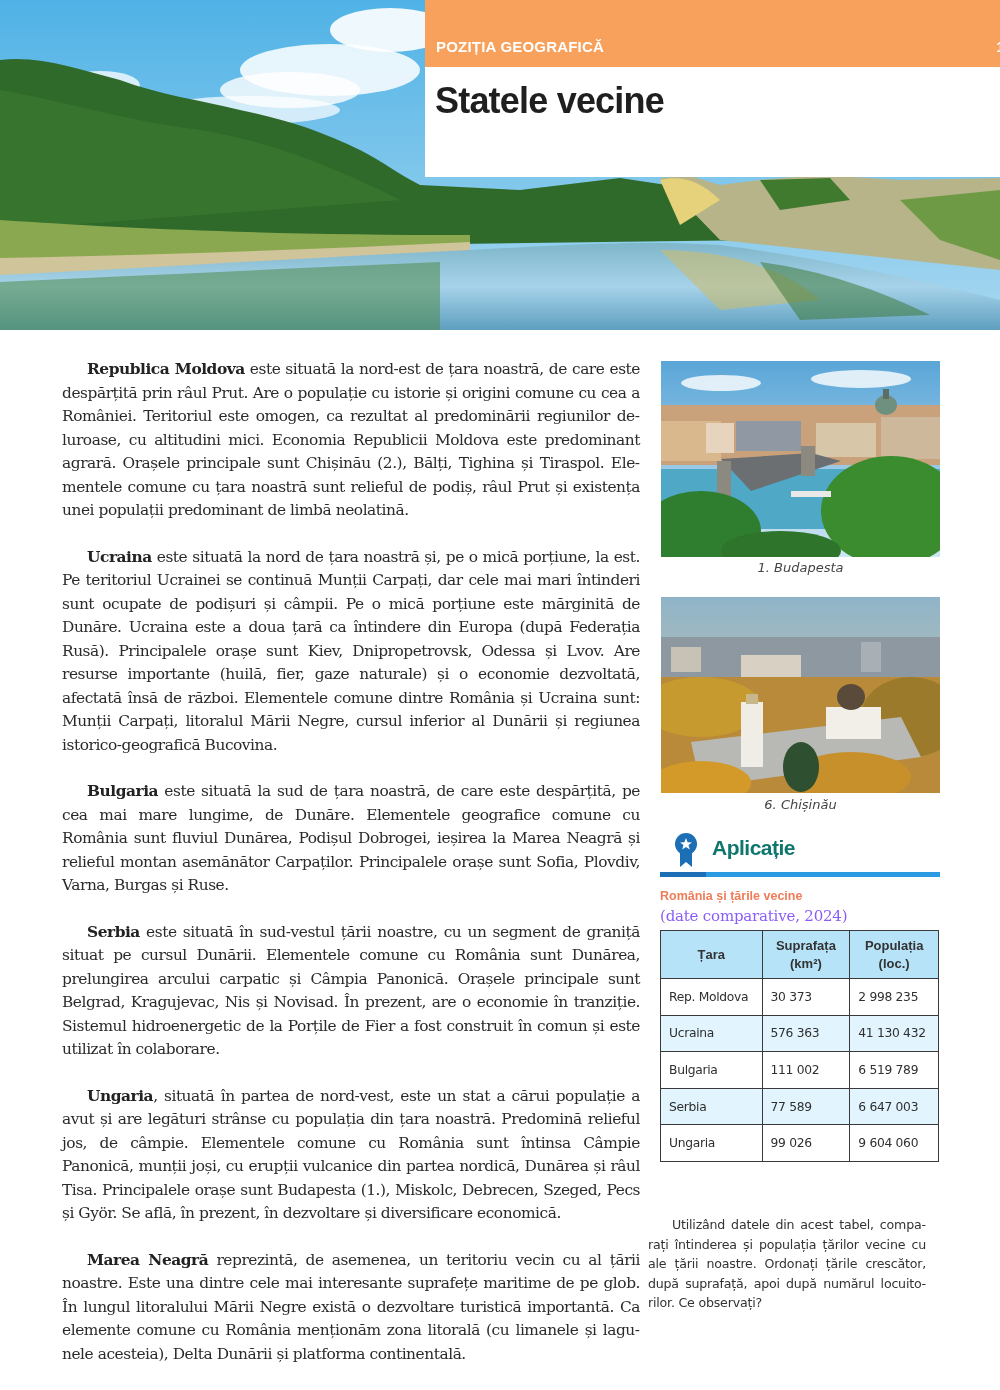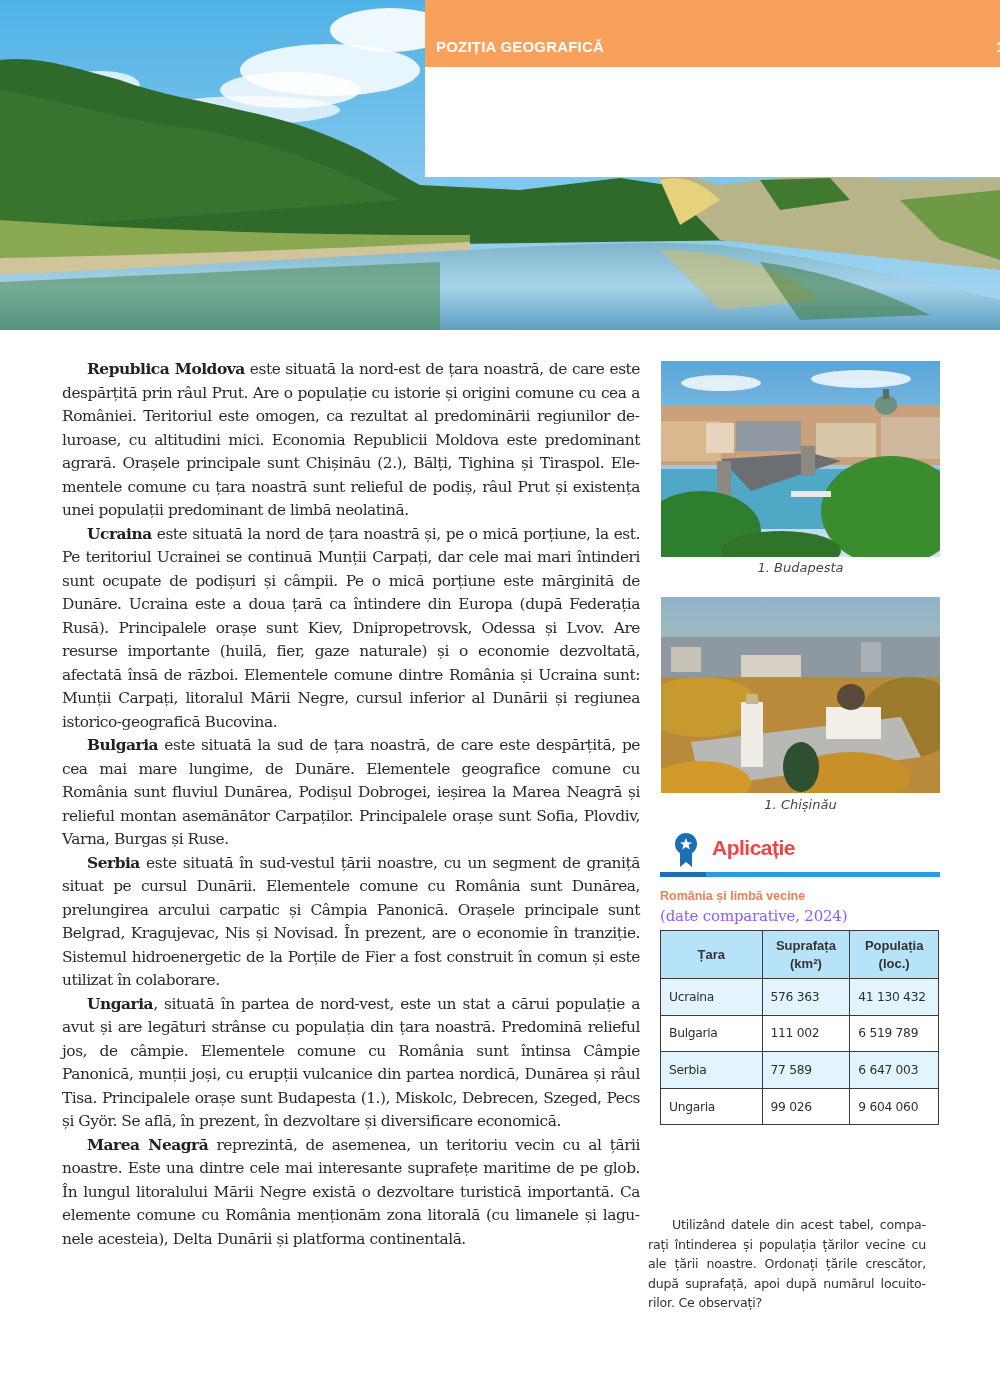--- a/index.html
+++ b/index.html
@@ -27,37 +27,37 @@
     }
 
     
     .main-col { position: absolute; left: 62px; top: 358px; width: 578px; }
     .para {
       font-size: 15.4px; line-height: 23.5px; text-align: justify; text-indent: 25px;
       font-family: "DejaVu Serif", serif; letter-spacing: -0.45px; color: #2a2a2a;
       hyphens: manual;
     }
     .para b { font-weight: bold; color: #222; }
-    .para + .para { }
+    .para + .para { margin-top: 23px; }
 
     
     .photo {
       position: absolute; left: 661px; width: 279px; height: 196px; overflow: hidden;
     }
     .photo svg { width: 279px; height: 196px; display: block; }
     .caption {
       position: absolute; left: 661px; width: 279px; text-align: center;
       font-family: "DejaVu Sans", sans-serif; font-style: italic; font-size: 13px; color: #444;
     }
 
     .app-head { position: absolute; left: 665px; top: 830px; width: 280px; height: 50px; }
     .app-icon { position: absolute; left: 8px; top: 2px; width: 26px; height: 36px; }
     .app-title {
       position: absolute; left: 47px; top: 6px; font-family: "Liberation Sans", sans-serif;
-      font-weight: bold; font-size: 21px; color: #ef4444; letter-spacing: -0.5px;
+      font-weight: bold; font-size: 21px; color: #0f766e; letter-spacing: -0.5px;
     }
     .app-rule { position: absolute; left: 660px; top: 872px; width: 280px; height: 5px; background: #2a9be3; }
     .app-rule::before { content: ""; position: absolute; left: 0; top: 0; width: 46px; height: 5px; background: #1c6fb4; }
 
     .table-title {
       position: absolute; left: 660px; top: 889px; font-family: "Liberation Sans", sans-serif;
       font-weight: bold; font-size: 12.5px; color: #ef7d5a;
     }
     .table-subtitle {
       position: absolute; left: 660px; top: 907px; font-family: "DejaVu Serif", serif;
@@ -125,20 +125,21 @@
     <path d="M660,250 C720,250 780,265 820,300 L720,310 Z" fill="#c9bd70" opacity="0.6"></path>
     <path d="M760,262 C820,270 880,290 930,315 L800,320 Z" fill="#3f7a3a" opacity="0.55"></path>
   </svg>
 </div>
 
 <div class="header-panel">
   <div class="header-bar">
     <span class="section-label">POZIȚIA GEOGRAFICĂ</span>
     <span class="page-number">11</span>
   </div>
+  <h1 class="page-title">Statele vecine</h1>
 </div>
 
 <div class="main-col">
   <p class="para"><b>Republica Moldova</b><span> este situată la nord-est de țara noastră, de care este despărțită prin râul Prut. Are o populație cu istorie și origini comune cu cea a României. Teritoriul este omogen, ca rezultat al predominării regiunilor de­luroase, cu altitudini mici. Economia Republicii Moldova este predominant agrară. Orașele principale sunt Chișinău (2.), Bălți, Tighina și Tiraspol. Ele­mentele comune cu țara noastră sunt relieful de podiș, râul Prut și existența unei populații predominant de limbă neolatină.</span></p>
   <p class="para"><b>Ucraina</b><span> este situată la nord de țara noastră și, pe o mică porțiune, la est. Pe teritoriul Ucrainei se continuă Munții Carpați, dar cele mai mari întin­deri sunt ocupate de podișuri și câmpii. Pe o mică porțiune este mărginită de Dunăre. Ucraina este a doua țară ca întindere din Europa (după Fede­rația Rusă). Principalele orașe sunt Kiev, Dnipropetrovsk, Odessa și Lvov. Are resurse importante (huilă, fier, gaze naturale) și o economie dezvolta­tă, afectată însă de război. Elementele comune dintre România și Ucraina sunt: Munții Carpați, litoralul Mării Negre, cursul inferior al Dunării și re­giunea istorico-geografică Bucovina.</span></p>
   <p class="para"><b>Bulgaria</b><span> este situată la sud de țara noastră, de care este despărțită, pe cea mai mare lungime, de Dunăre. Elementele geografice comune cu România sunt fluviul Dunărea, Podișul Dobrogei, ieșirea la Marea Neagră și relieful montan asemănător Carpaților. Principalele orașe sunt Sofia, Plovdiv, Var­na, Burgas și Ruse.</span></p>
   <p class="para"><b>Serbia</b><span> este situată în sud-vestul țării noastre, cu un segment de grani­ță situat pe cursul Dunării. Elementele comune cu România sunt Dunărea, prelungirea arcului carpatic și Câmpia Panonică. Orașele principale sunt Belgrad, Kragujevac, Nis și Novisad. În prezent, are o economie în tranziție. Sistemul hidroenergetic de la Porțile de Fier a fost construit în comun și este utilizat în colaborare.</span></p>
   <p class="para"><b>Ungaria</b><span>, situată în partea de nord-vest, este un stat a cărui popula­ție a avut și are legături strânse cu populația din țara noastră. Predomină relieful jos, de câmpie. Elementele comune cu România sunt întinsa Câm­pie Panonică, munții joși, cu erupții vulcanice din partea nordică, Dunărea și râul Tisa. Principalele orașe sunt Budapesta (1.), Miskolc, Debrecen, Szeged, Pecs și Györ. Se află, în prezent, în dezvoltare și diversificare economică.</span></p>
   <p class="para"><b>Marea Neagră</b><span> reprezintă, de asemenea, un teritoriu vecin cu al țării noastre. Este una dintre cele mai interesante suprafețe maritime de pe glob. În lungul litoralului Mării Negre există o dezvoltare turistică importantă. Ca elemente comune cu România menționăm zona litorală (cu limanele și lagu­nele acesteia), Delta Dunării și platforma continentală.</span></p>
 </div>
@@ -193,49 +194,54 @@
     <path d="M30,145 L240,120 L260,160 L40,190 Z" fill="#b8b8b4"></path>
     <rect x="80" y="105" width="22" height="65" fill="#f0ede6"></rect>
     <rect x="85" y="97" width="12" height="10" fill="#c8b78a"></rect>
     <rect x="165" y="110" width="55" height="32" fill="#f2efe8"></rect>
     <ellipse cx="190" cy="100" rx="14" ry="13" fill="#5a4a3a"></ellipse>
     <ellipse cx="40" cy="186" rx="50" ry="22" fill="#d39a2a"></ellipse>
     <ellipse cx="190" cy="180" rx="60" ry="25" fill="#c7902a"></ellipse>
     <ellipse cx="140" cy="170" rx="18" ry="25" fill="#2e4f30"></ellipse>
   </svg>
 </div>
-<div class="caption" style="top:797px;">1. Chișinău</div>
+<div class="caption" style="top:797px;">6. Chișinău</div>
 
 <div class="app-head">
   <svg class="app-icon" viewBox="0 0 26 36">
     <path d="M7,20 L7,35 L13,30 L19,35 L19,20 Z" fill="#1c6fb4"></path>
     <circle cx="13" cy="12" r="11" fill="#1c6fb4"></circle>
     <path d="M13,6 L14.6,10.2 L19,10.4 L15.5,13.1 L16.8,17.4 L13,14.9 L9.2,17.4 L10.5,13.1 L7,10.4 L11.4,10.2 Z" fill="#ffffff"></path>
   </svg>
   <span class="app-title">Aplicație</span>
 </div>
 <div class="app-rule"></div>
 
-<div class="table-title">România și limbă vecine</div>
+<div class="table-title">România și țările vecine</div>
 <div class="table-subtitle">(date comparative, 2024)</div>
 
 <table class="data">
   <colgroup>
       <col class="c1">
       <col class="c2">
       <col class="c3">
     </colgroup>
   <thead>
     <tr>
       <th><span>Țara</span></th>
       <th><span>Suprafața</span><br><span>(km²)</span></th>
       <th><span>Populația</span><br><span>(loc.)</span></th>
     </tr>
   </thead>
   <tbody>
+    <tr>
+      <td>Rep. Moldova</td>
+      <td>30 373</td>
+      <td>2 998 235</td>
+    </tr>
     <tr class="alt">
       <td>Ucraina</td>
       <td>576 363</td>
       <td>41 130 432</td>
     </tr>
     <tr>
       <td>Bulgaria</td>
       <td>111 002</td>
       <td>6 519 789</td>
     </tr>

